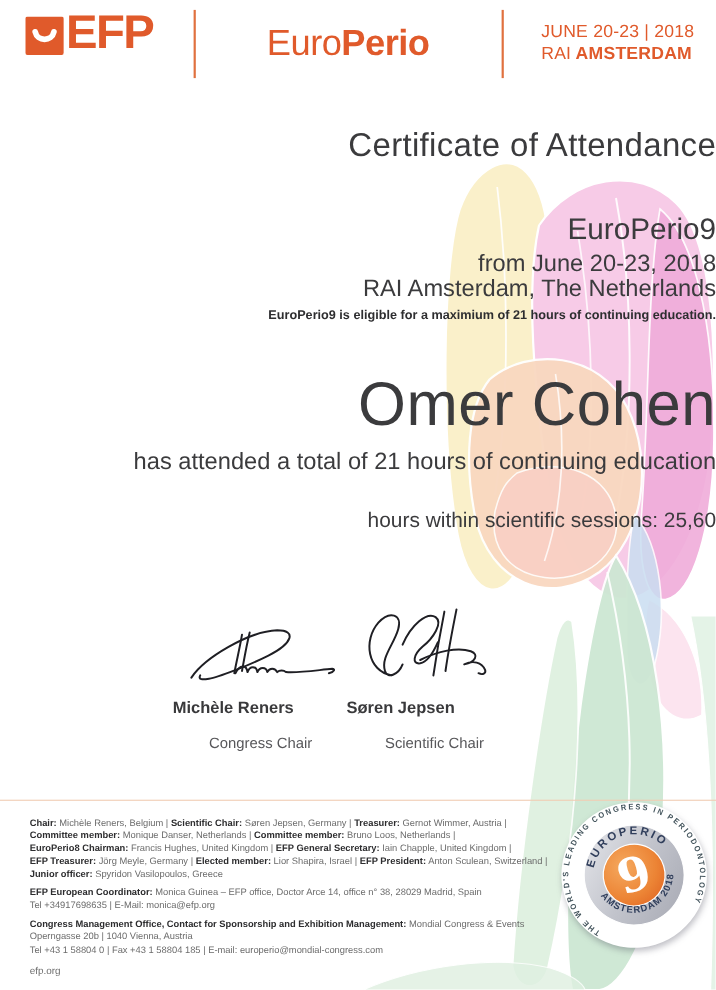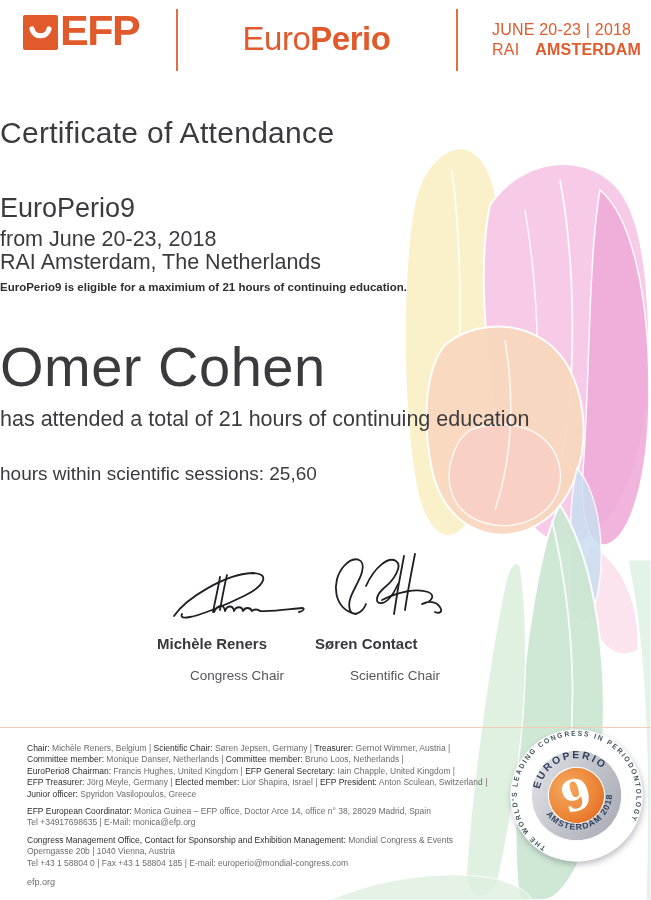--- a/index.html
+++ b/index.html
@@ -1,47 +1,47 @@
 <!DOCTYPE html>
 <html><head>
 <meta charset="utf-8">
 <style>
   html,body{margin:0;padding:0;background:#888;}
   .page{position:relative;width:651px;height:900px;background:#ffffff;overflow:hidden;
         font-family:"Liberation Sans",sans-serif;color:#3B3B3D;}
   .abs{position:absolute;}
-  .center{width:100%;text-align:left;}
+  .center{width:100%;text-align:right;}
   
   .efp-text{left:60px;top:6px;font-size:43px;font-weight:800;letter-spacing:-1.5px;color:#E05A2B;}
   .vdiv{top:9px;width:2px;height:62px;background:#E0713F;}
   .brand{left:176px;top:20px;width:281px;text-align:center;font-size:33px;color:#E05A2B;letter-spacing:-0.5px;}
   .brand .lt{font-weight:500;}
   .brand .bd{font-weight:800;}
   .hdr-right{left:492px;top:20px;width:150px;color:#E05A2B;line-height:20px;font-size:16px;letter-spacing:.2px;}
   .hdr-right .bold{font-weight:800;}
-  .hdr-right .pre{font-weight:400;margin-right:16px;}
+  .hdr-right .pre{font-weight:400;margin-right:4px;}
   
   .title{top:116px;font-size:30px;font-weight:400;letter-spacing:.3px;}
   .event{top:193px;font-size:27px;}
   .dates{top:227px;font-size:21.5px;}
   .loc{top:250px;font-size:21.5px;}
   .elig{top:281px;font-size:11.5px;font-weight:700;color:#2E2E30;}
   .attendee{top:334px;font-size:56px;letter-spacing:.5px;}
   .statement{top:407px;font-size:21.5px;}
   .hours1{top:463px;font-size:19px;}
   .hours2{top:485px;font-size:19px;}
   
   .sig-name{top:635px;width:160px;text-align:left;font-size:15px;font-weight:700;color:#39393B;}
   .sig-role{top:668px;width:160px;text-align:center;font-size:13.5px;color:#57575A;}
   .sig-stroke{stroke:#1F1F24;stroke-width:1.8;fill:none;stroke-linecap:round;stroke-linejoin:round;}
   
   .hdiv{left:0;top:727px;width:651px;height:1px;background:#F0CDB4;}
   .footer{left:27px;top:743px;width:482px;font-size:8.5px;line-height:11.4px;color:#6B6B6B;}
   .fpara{margin:0 0 6px 0;}
-  .fb{font-weight:400;color:#2D2D2F;}
+  .fb{font-weight:700;color:#2D2D2F;}
   .website{margin-top:8px;font-size:9px;color:#6E6E6E;}
   .seal{filter:drop-shadow(1px 3px 3px rgba(70,70,85,.35));}
   .seal-outer{font-size:8px;font-weight:600;letter-spacing:2.1px;fill:#43545C;}
   .seal-ring-top{font-size:11.5px;font-weight:700;letter-spacing:2.4px;fill:#303E5B;}
   .seal-ring-bottom{font-size:9.5px;font-weight:700;letter-spacing:1.1px;fill:#303E5B;}
   .seal-nine{font-size:47px;font-weight:700;fill:#ffffff;font-family:"DejaVu Serif",serif;}
 </style>
 </head>
 <body>
 
@@ -102,21 +102,21 @@
     <path class="sig-stroke" d="M46,52 C50,44 56,44 57,51 C59,45 65,45 66,51 C68,46 74,46 75,51 C77,47 82,47 84,51 C86,49 90,49 92,51 C104,52 122,49 134,48 C137,48 136,51 131,52"></path>
   </svg>
   <svg class="abs" style="left:322px;top:548px;" width="125" height="88" viewBox="0 0 125 88">
     <path class="sig-stroke" d="M34,66 C12,62 8,34 22,18 C32,7 44,10 40,24 C36,38 24,50 28,62 C30,69 40,66 44,56"></path>
     <path class="sig-stroke" d="M44,38 C52,20 66,8 74,13 C81,18 72,32 62,40 C54,47 52,56 60,55 C66,54 72,45 76,36"></path>
     <path class="sig-stroke" d="M82,8 C78,28 74,52 72,66 M93,6 C89,26 85,48 83,62"></path>
     <path class="sig-stroke" d="M60,52 C76,44 94,40 106,44 C114,47 110,54 100,56 C108,52 116,54 119,61 C120,64 117,66 113,64"></path>
   </svg>
   <div class="abs sig-name" style="left:157px;">Michèle Reners</div>
   <div class="abs sig-role" style="left:157px;">Congress Chair</div>
-  <div class="abs sig-name" style="left:315px;">Søren Contact</div>
+  <div class="abs sig-name" style="left:315px;">Søren Jepsen</div>
   <div class="abs sig-role" style="left:315px;">Scientific Chair</div>
 
   <div class="abs hdiv"></div>
   <div class="abs footer">
     <div>
         <div class="fpara"><span class="fb">Chair:</span><span> Michèle Reners, Belgium | </span><span class="fb">Scientific Chair:</span><span> Søren Jepsen, Germany | </span><span class="fb">Treasurer:</span><span> Gernot Wimmer, Austria |</span><br><span class="fb">Committee member:</span><span> Monique Danser, Netherlands | </span><span class="fb">Committee member:</span><span> Bruno Loos, Netherlands |</span><br><span class="fb">EuroPerio8 Chairman:</span><span> Francis Hughes, United Kingdom | </span><span class="fb">EFP General Secretary:</span><span> Iain Chapple, United Kingdom |</span><br><span class="fb">EFP Treasurer:</span><span> Jörg Meyle, Germany | </span><span class="fb">Elected member:</span><span> Lior Shapira, Israel | </span><span class="fb">EFP President:</span><span> Anton Sculean, Switzerland |</span><br><span class="fb">Junior officer:</span><span> Spyridon Vasilopoulos, Greece</span></div>
         <div class="fpara"><span class="fb">EFP European Coordinator:</span><span> Monica Guinea – EFP office, Doctor Arce 14, office n° 38, 28029 Madrid, Spain</span><br><span>Tel +34917698635 | E-Mail: monica@efp.org</span></div>
         <div class="fpara"><span class="fb">Congress Management Office, Contact for Sponsorship and Exhibition Management:</span><span> Mondial Congress &amp; Events</span><br><span>Operngasse 20b | 1040 Vienna, Austria</span><br><span>Tel +43 1 58804 0 | Fax +43 1 58804 185 | E-mail: europerio@mondial-congress.com</span></div>
       </div>
     <div class="website">efp.org</div>

